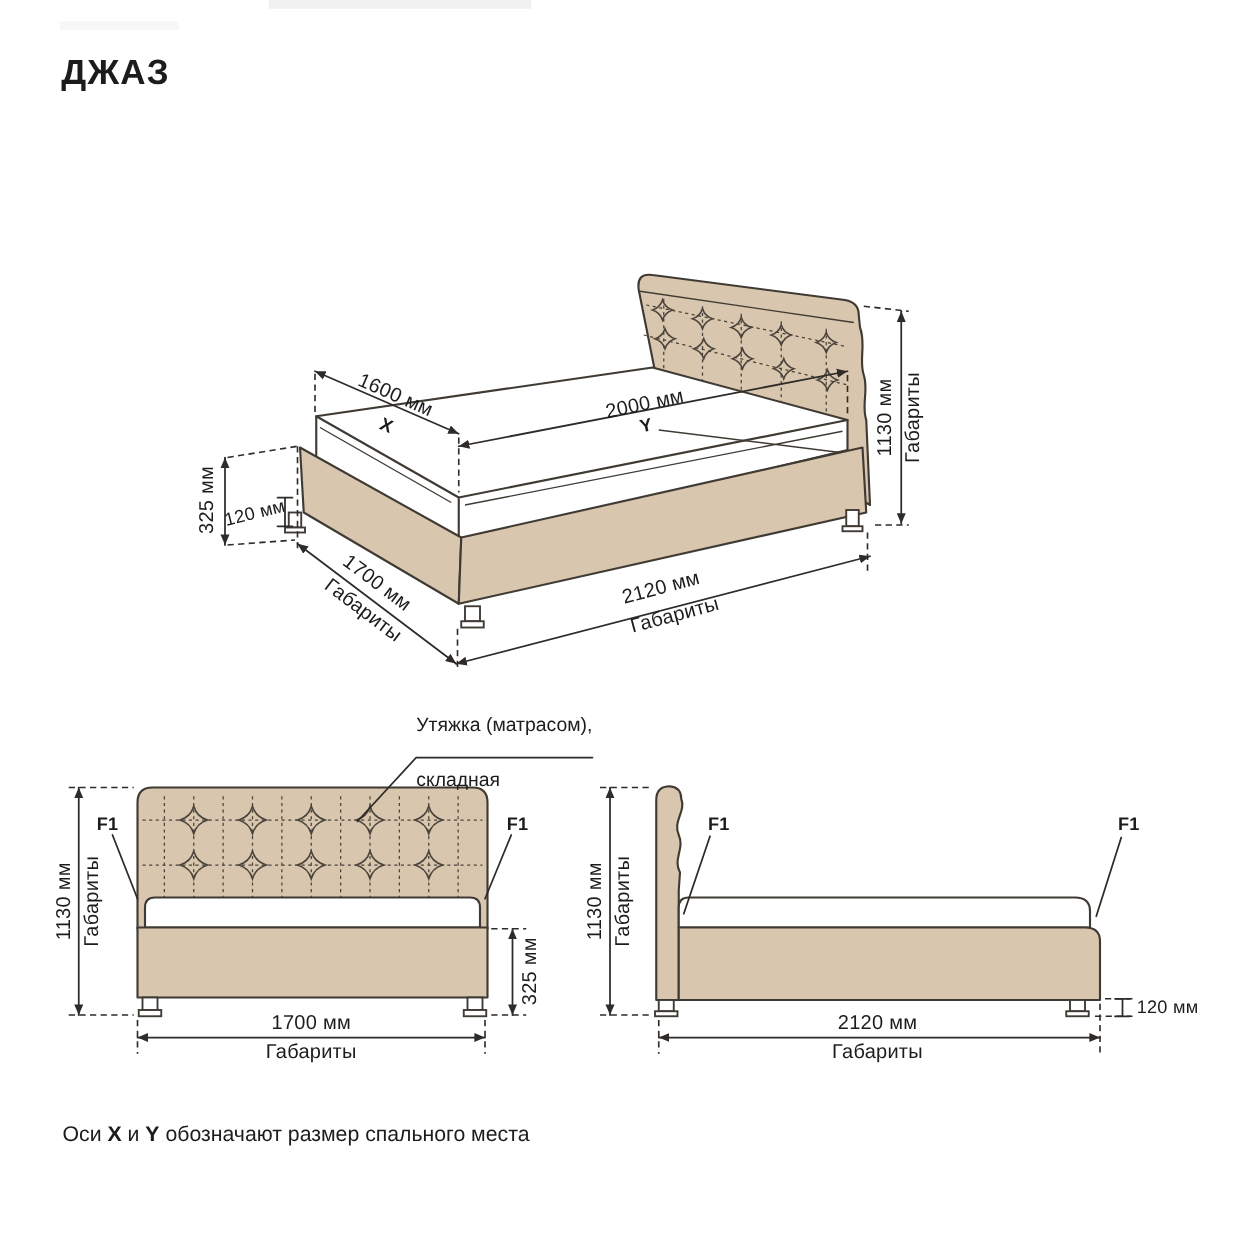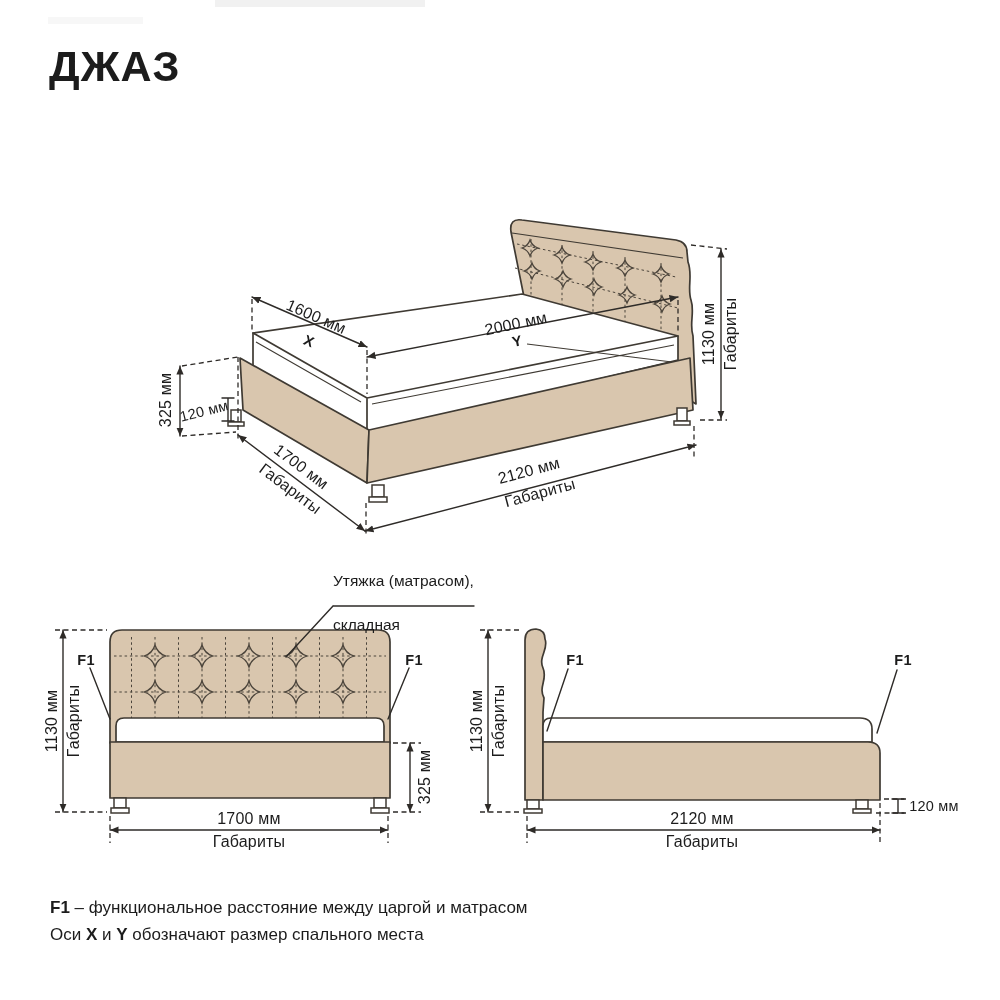--- a/index.html
+++ b/index.html
@@ -5,21 +5,21 @@
   html,body{margin:0;padding:0;background:#ffffff;}
   #page{position:relative;width:1000px;height:1000px;background:#fff;overflow:hidden;
         font-family:"Liberation Sans",sans-serif;color:var(--text,#1c1c1c);}
   svg{position:absolute;left:0;top:0;}
   .lbl{position:absolute;white-space:nowrap;transform:translate(-50%,-50%) rotate(var(--r,0deg));
        font-size:16px;letter-spacing:.2px;color:var(--text,#1c1c1c);}
   .lbl-left{position:absolute;white-space:nowrap;transform:translate(0,-50%);font-size:15.5px;}
   .b{font-weight:700;}
   .f1{font-size:14.5px;font-weight:700;}
   .sm{font-size:14.5px;}
-  #title{position:absolute;left:49px;top:42px;font-size:43px;font-weight:700;letter-spacing:1px;}
+  #title{position:absolute;left:49px;top:42px;font-size:28px;font-weight:700;letter-spacing:1px;}
   #notes{position:absolute;left:50px;top:894px;font-size:17px;line-height:27px;}
   
   .ol{stroke:var(--outline,#3f3a33);stroke-width:1.7;stroke-linejoin:round;stroke-linecap:round;fill:none;}
   .bed{fill:var(--bed,#d9c6ae);}
   .white{fill:#ffffff;}
   .dim{stroke:var(--dim,#2e2b28);stroke-width:1.4;fill:none;stroke-linecap:round;}
   .dsh{stroke:var(--dim,#2e2b28);stroke-width:1.3;fill:none;stroke-dasharray:5 3.5;}
   .thin{stroke:var(--outline,#3f3a33);stroke-width:1.1;fill:none;}
   .td{stroke:#4b443b;stroke-width:1;fill:none;stroke-dasharray:2.5 2.8;}
   .dmd{stroke:#4b443b;stroke-width:1.3;fill:none;}
@@ -191,17 +191,16 @@
 
   <div class="lbl f1" style="left:575px;top:660px">F1</div>
   <div class="lbl f1" style="left:903px;top:660px">F1</div>
   <div class="lbl" style="left:477px;top:721px;--r:-90deg">1130 мм</div>
   <div class="lbl" style="left:499px;top:721px;--r:-90deg">Габариты</div>
   <div class="lbl sm" style="left:934px;top:806px">120 мм</div>
   <div class="lbl" style="left:702px;top:819px">2120 мм</div>
   <div class="lbl" style="left:702px;top:842px">Габариты</div>
 
   <div id="notes">
-    <div><span class="b">F1</span> <span>– функциональное расстояние между царгой и матрасом</span></div>
     <div><span>Оси</span> <span class="b">X</span> <span>и</span> <span class="b">Y</span> <span>обозначают размер спального места</span></div>
   </div>
 
 </div>
 
 </body></html>

